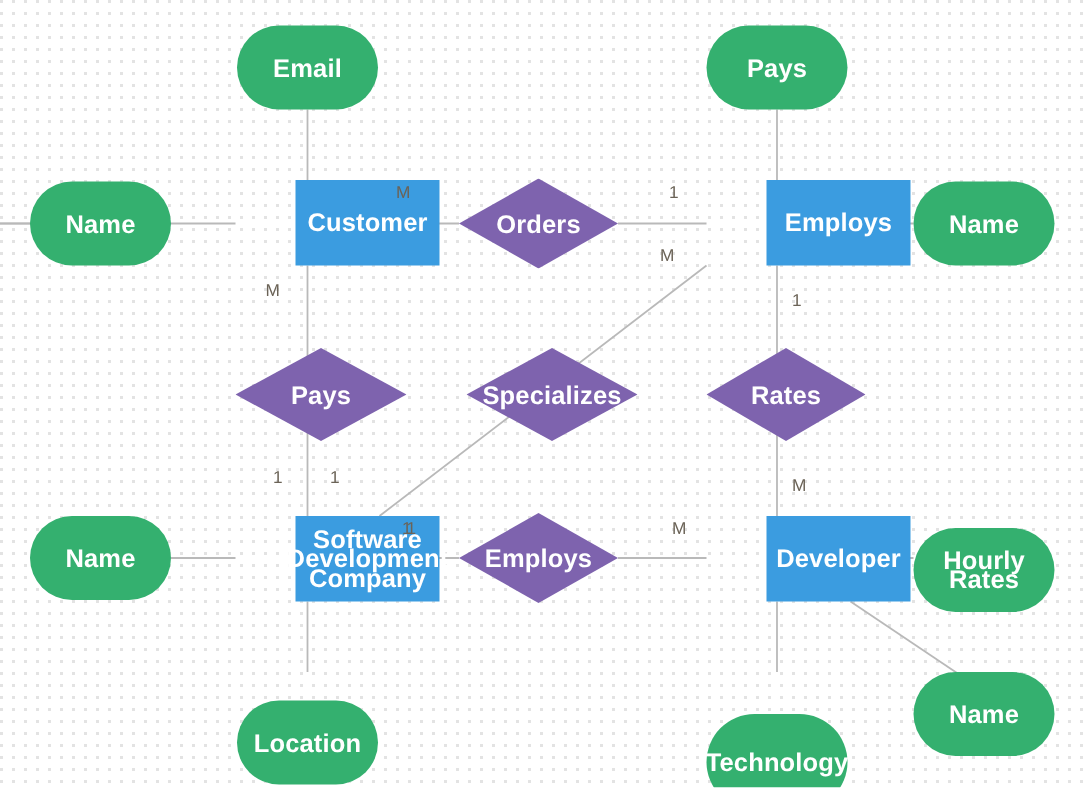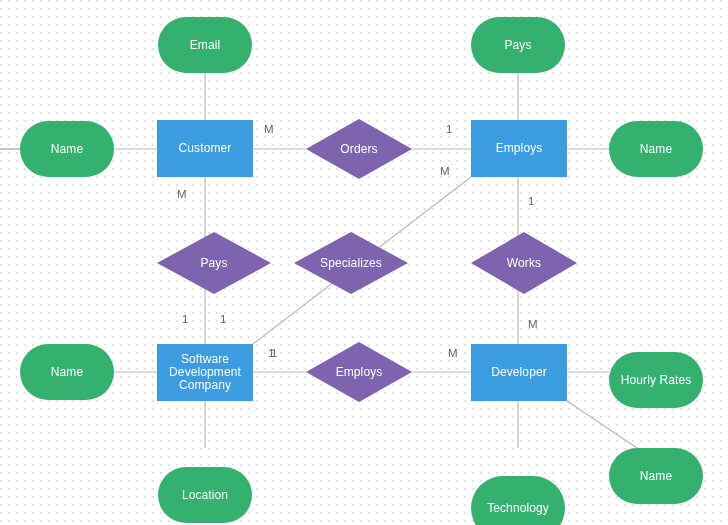--- a/index.html
+++ b/index.html
@@ -29,27 +29,29 @@
     pointer-events: none;
   }
   .node {
     position: absolute;
     box-sizing: border-box;
     display: flex;
     align-items: center;
     justify-content: center;
     text-align: center;
     color: #ffffff;
-    font-size: 12px;
+    font-size: 17px;
     line-height: 13px;
     letter-spacing: 0.1px;
     user-select: none;
+    font-weight: bold;
   }
   .entity {
     background: #3b9ce0;
+    margin-left: 40px;
   }
   .attribute {
     background: #34b06f;
     border-radius: 50px / 50px;
   }
   .relationship {
     background: transparent;
   }
   .rel-shape {
     position: absolute;
@@ -147,31 +149,31 @@
           <polygon points="53,0 106,30 53,60 0,30" fill="#7e63ae"></polygon>
         </svg>
         <span class="rel-label">Orders</span>
       </div>
       <div class="node relationship" style="left: 157px; top: 232px; width: 114px; height: 62px; justify-content: center;">
         <svg class="rel-shape" viewBox="0 0 114 62" preserveAspectRatio="none">
           <polygon points="57,0 114,31 57,62 0,31" fill="#7e63ae"></polygon>
         </svg>
         <span class="rel-label">Pays</span>
       </div>
-      <div class="node relationship" style="left: 294px; top: 232px; width: 114px; height: 62px;">
+      <div class="node relationship" style="left: 311px; top: 232px; width: 114px; height: 62px;">
         <svg class="rel-shape" viewBox="0 0 114 62" preserveAspectRatio="none">
           <polygon points="57,0 114,31 57,62 0,31" fill="#7e63ae"></polygon>
         </svg>
         <span class="rel-label">Specializes</span>
       </div>
       <div class="node relationship" style="left: 471px; top: 232px; width: 106px; height: 62px;">
         <svg class="rel-shape" viewBox="0 0 106 62" preserveAspectRatio="none">
           <polygon points="53,0 106,31 53,62 0,31" fill="#7e63ae"></polygon>
         </svg>
-        <span class="rel-label">Works</span>
+        <span class="rel-label">Rates</span>
       </div>
       <div class="node relationship" style="left: 306px; top: 342px; width: 106px; height: 60px;">
         <svg class="rel-shape" viewBox="0 0 106 60" preserveAspectRatio="none">
           <polygon points="53,0 106,30 53,60 0,30" fill="#7e63ae"></polygon>
         </svg>
         <span class="rel-label">Employs</span>
       </div>
     </div>
   <div id="card-layer">
       <div class="card" style="left: 264px; top: 123px; color: rgb(107, 99, 87);">M</div>

